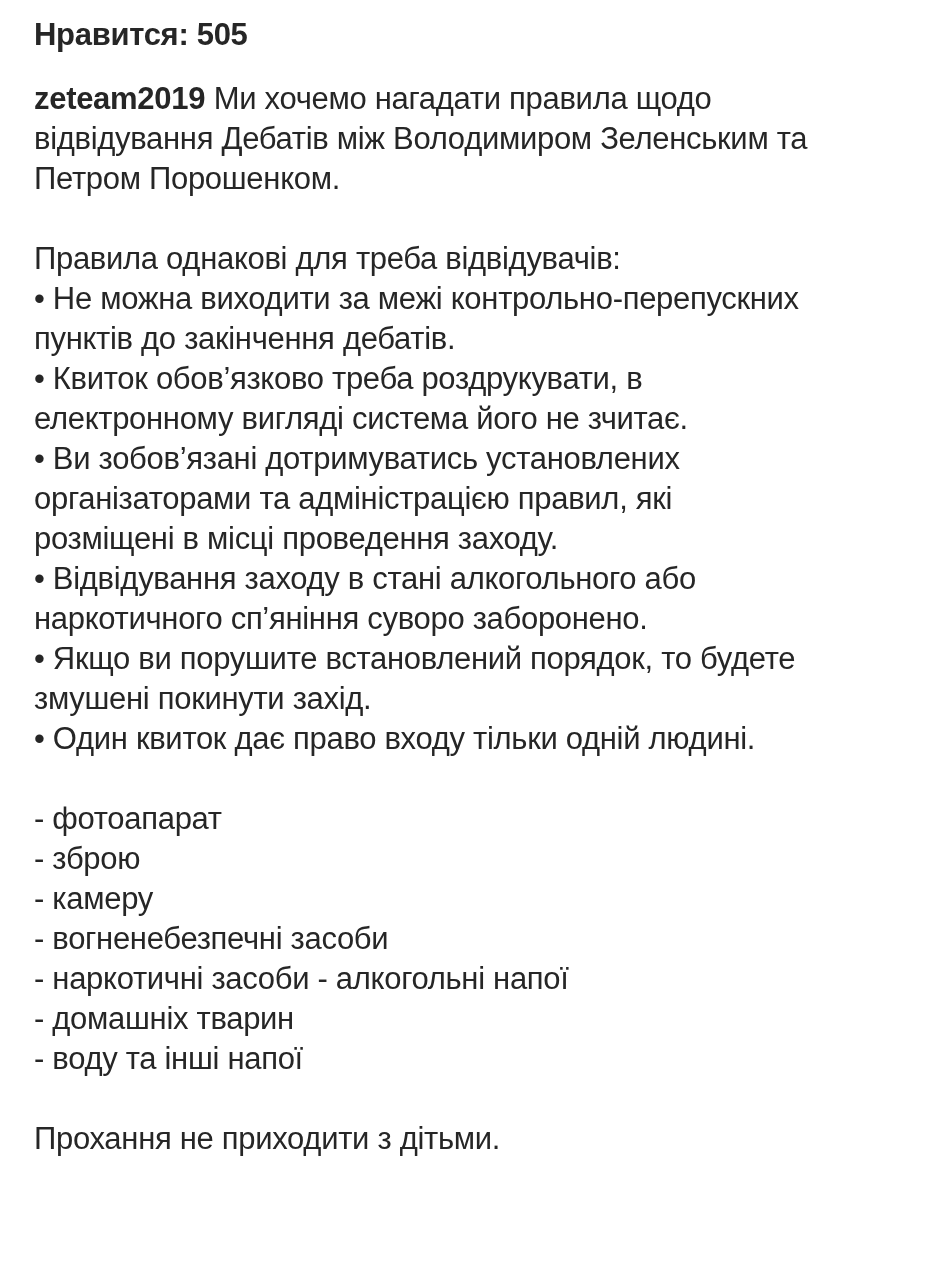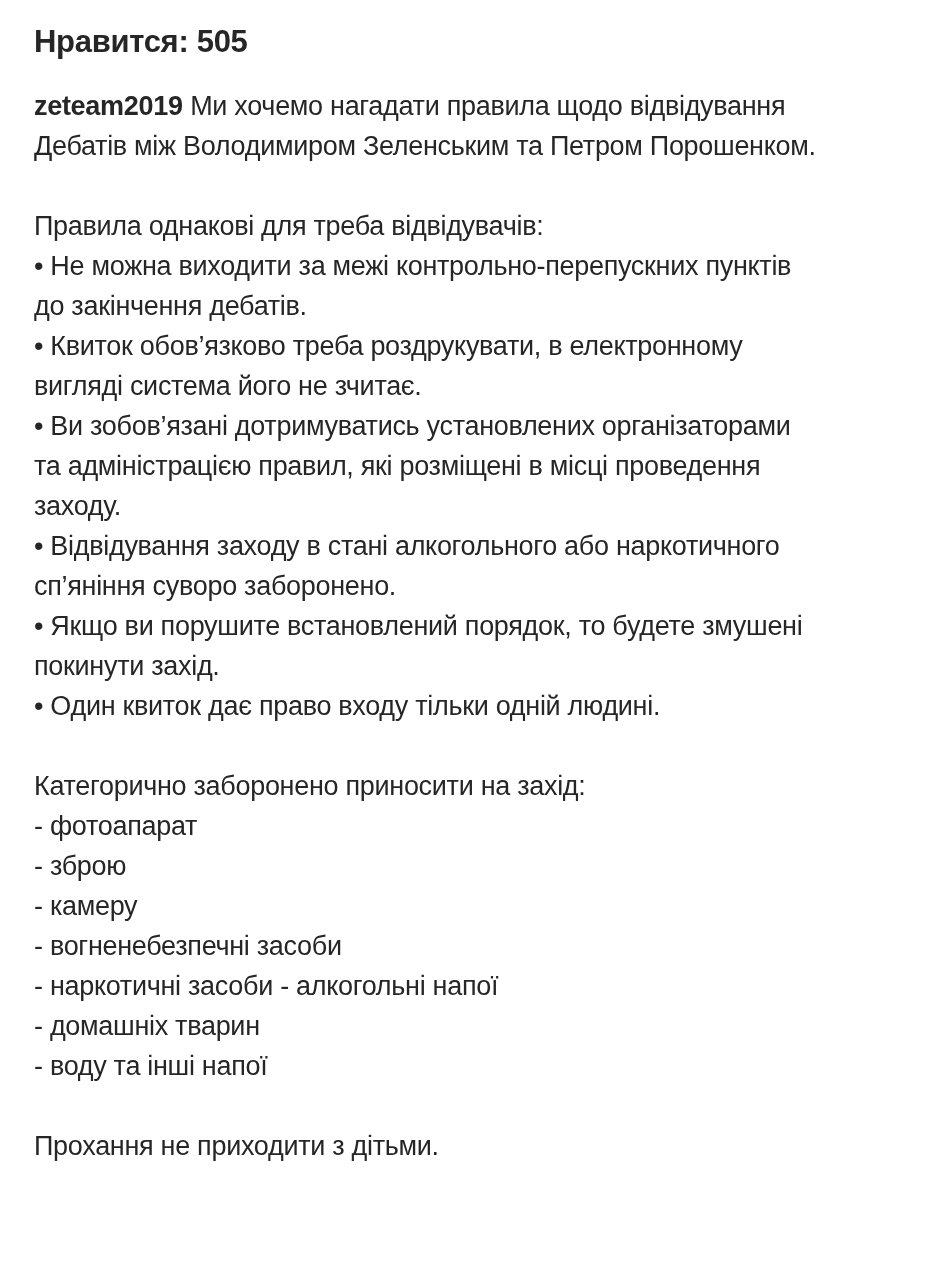--- a/index.html
+++ b/index.html
@@ -10,34 +10,34 @@
   body {
     width: 951px;
     height: 1280px;
     overflow: hidden;
     font-family: "Liberation Sans", sans-serif;
   }
   .page {
     box-sizing: border-box;
     width: 841px;
     height: 1280px;
-    padding: 22px 22px 0 34px;
+    padding: 15px 22px 0 34px;
     background: #ffffff;
   }
   .likes {
     font-size: 31px;
     line-height: 40px;
     font-weight: 700;
     color: #262626;
     letter-spacing: -0.3px;
     margin-bottom: 24px;
     cursor: pointer;
   }
   .caption {
-    font-size: 27px;
+    font-size: 31px;
     line-height: 40px;
     color: #262626;
     letter-spacing: -0.3px;
   }
   .caption p {
     margin: 0;
     min-height: 40px; 
   }
   .username {
     font-weight: 700;
@@ -58,21 +58,20 @@
     <div id="caption-lines">
         <p></p>
         <p>Правила однакові для треба відвідувачів:</p>
         <p>• Не можна виходити за межі контрольно-перепускних пунктів до закінчення дебатів.</p>
         <p>• Квиток обов’язково треба роздрукувати, в електронному вигляді система його не зчитає.</p>
         <p>• Ви зобов’язані дотримуватись установлених організаторами та адміністрацією правил, які розміщені в місці проведення заходу.</p>
         <p>• Відвідування заходу в стані алкогольного або наркотичного сп’яніння суворо заборонено.</p>
         <p>• Якщо ви порушите встановлений порядок, то будете змушені покинути захід.</p>
         <p>• Один квиток дає право входу тільки одній людині.</p>
         <p></p>
-        <p>Категорично заборонено приносити на захід:</p>
         <p>- фотоапарат</p>
         <p>- зброю</p>
         <p>- камеру</p>
         <p>- вогненебезпечні засоби</p>
         <p>- наркотичні засоби - алкогольні напої</p>
         <p>- домашніх тварин</p>
         <p>- воду та інші напої</p>
         <p></p>
         <p>Прохання не приходити з дітьми.</p>
         <p></p>

